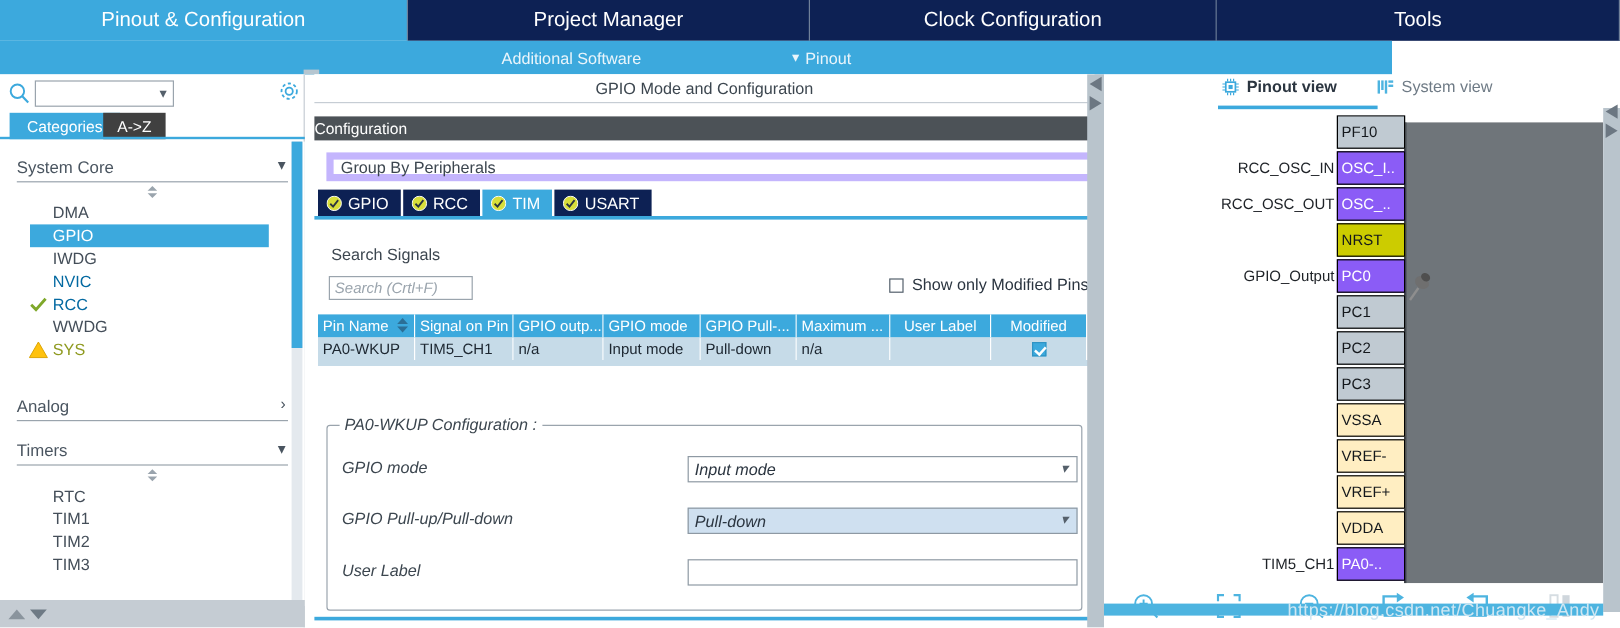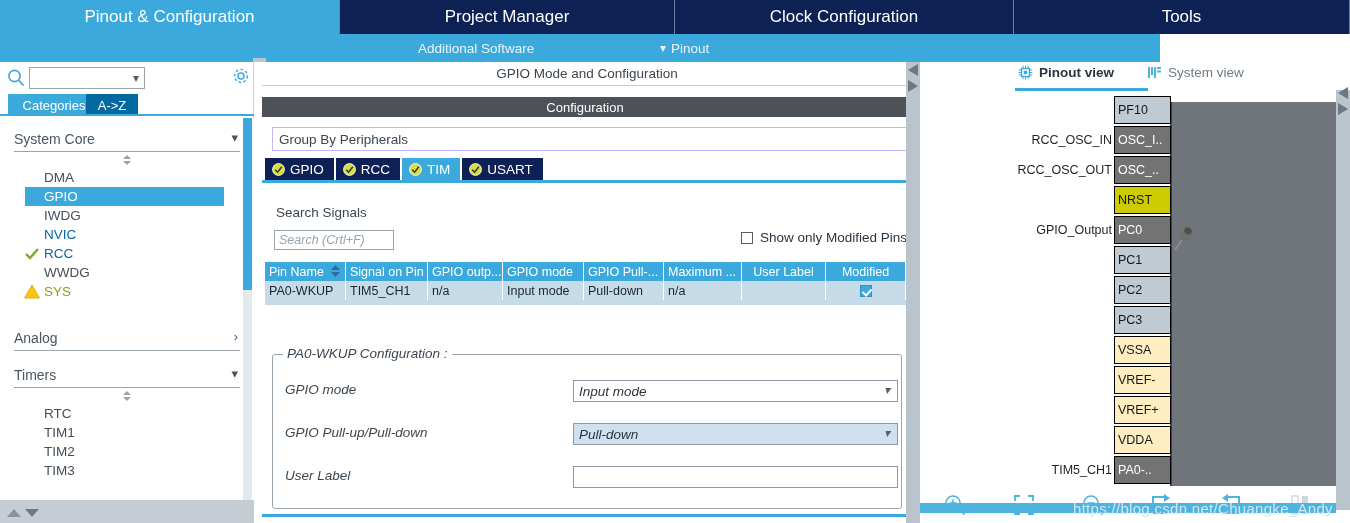--- a/index.html
+++ b/index.html
@@ -40,21 +40,21 @@
   .search-icon { position:absolute; left:6px; top:6px; width:20px; height:20px; }
   .search-combo { position:absolute; left:29px; top:5px; width:116px; height:22px;
                   border:1px solid #9aa4ad; background:#fff; }
   .search-combo .chev { position:absolute; right:5px; top:3px; color:#55606b; font-size:12px; }
   .gear-icon { position:absolute; left:231px; top:66px; width:20px; height:20px; }
 
   .cat-tabs { position:absolute; left:0; top:32px; width:254px; height:22px; }
   .cat-tab { position:absolute; top:0; height:22px; display:flex; align-items:center; justify-content:center;
              font-size:13px; color:#ffffff; }
   .cat-tab.cats { left:8px; width:92px; background:#3ca9dd; }
-  .cat-tab.az   { left:86px; width:52px; background:#0369a1; }
+  .cat-tab.az   { left:86px; width:52px; background:#404040; }
   .cat-underline { position:absolute; left:0; top:52px; width:254px; height:2px; background:#3ca9dd; }
 
   .cat-panel { position:absolute; left:0; top:56px; width:254px; height:387px; background:#fff;
                overflow:hidden; }
   .group-head { position:relative; height:26px; margin:0 14px; display:flex; align-items:center;
                 border-bottom:1px solid #9aa4ad; }
   .group-head .gtitle { font-size:14px; color:#4a5560; }
   .group-head .gchev { position:absolute; right:2px; top:4px; color:#4a5560; font-size:13px; }
 
   .spinner { width:254px; height:16px; display:flex; align-items:center; justify-content:center; }
@@ -71,23 +71,23 @@
   .sb-scroll-thumb { position:absolute; left:243px; top:56px; width:9px; height:172px; background:#3ca9dd; }
   .sb-bottom { position:absolute; left:0; top:500px; width:254px; height:23px; background:#c5ccd3; }
   .sb-bottom .arr { position:absolute; top:5px; }
 
   
   .mid { position:absolute; left:262px; top:62px; width:650px; height:461px; background:#fff; }
   .mid-title { position:absolute; left:0; top:0; width:650px; height:24px;
                display:flex; align-items:center; justify-content:center; font-size:13.5px; color:#3c464f;
                border-bottom:1px solid #c6cdd4; background:#fff; }
   .mid-config-bar { position:absolute; left:0; top:35px; width:646px; height:20px; background:#4c5257;
-                    display:flex; align-items:center; justify-content:center; color:#fff; font-size:13px; }
+                    display:flex; align-items:center; justify-content:flex-start; color:#fff; font-size:13px; }
   .grouping-combo { position:absolute; left:10px; top:65px; width:692px; height:24px;
-                    border:1px solid #c4b5fd; background:#fff; display:flex; align-items:center;
+                    border:6px solid #c4b5fd; background:#fff; display:flex; align-items:center;
                     padding-left:6px; font-size:13.5px; color:#3c464f; }
   .grouping-combo .chev { position:absolute; right:7px; top:3px; color:#55606b; font-size:12px; }
 
   .ptabs { position:absolute; left:3px; top:96px; height:22px; display:flex; }
   .ptab { height:22px; background:#0d2154; color:#fff; font-size:13.5px; display:flex; align-items:center;
           padding:0 10px 0 7px; margin-right:2px; }
   .ptab.active { background:#3ca9dd; }
   .ptab .dot { width:13px; height:13px; margin-right:5px; flex:0 0 auto; }
   .ptabs-underline { position:absolute; left:0; top:118px; width:650px; height:3px; background:#3ca9dd; }
 
@@ -141,21 +141,21 @@
   .vtab .vicon { width:15px; height:15px; margin-right:6px; }
   .vtab-underline { position:absolute; left:78px; top:26px; width:133px; height:3px; background:#3ca9dd; }
 
   .chip-area { position:absolute; left:0; top:34px; width:416px; height:390px; overflow:hidden; }
   .chip-body { position:absolute; left:250px; top:6px; width:166px; height:384px; background:#6f757a;
                border-left:2px solid #3c4146; }
   .pin-col { position:absolute; left:194px; top:0px; width:57px; }
   .pin { position:relative; height:28px; margin-bottom:2px; border:1px solid #000;
          display:flex; align-items:center; padding-left:3px; font-size:12.5px; }
   .pin.gray  { background:#c0cad2; color:#14181c; }
-  .pin.green { background:#737373; color:#ffffff; }
+  .pin.green { background:#8b5cf6; color:#ffffff; }
   .pin.yellow{ background:#cccc00; color:#14181c; }
   .pin.cream { background:#ffeec2; color:#14181c; }
   .pin-label { position:absolute; right:0; top:0; height:28px; display:flex; align-items:center;
                font-size:12.5px; color:#1e2227; white-space:nowrap; }
   .pin-label-layer { position:absolute; left:0; top:0; width:192px; height:390px; }
 
   .pushpin { position:absolute; left:251px; top:127px; width:22px; height:28px; }
 
   .toolbar { position:absolute; left:0; top:424px; width:416px; height:37px; display:flex;
              align-items:center; }

